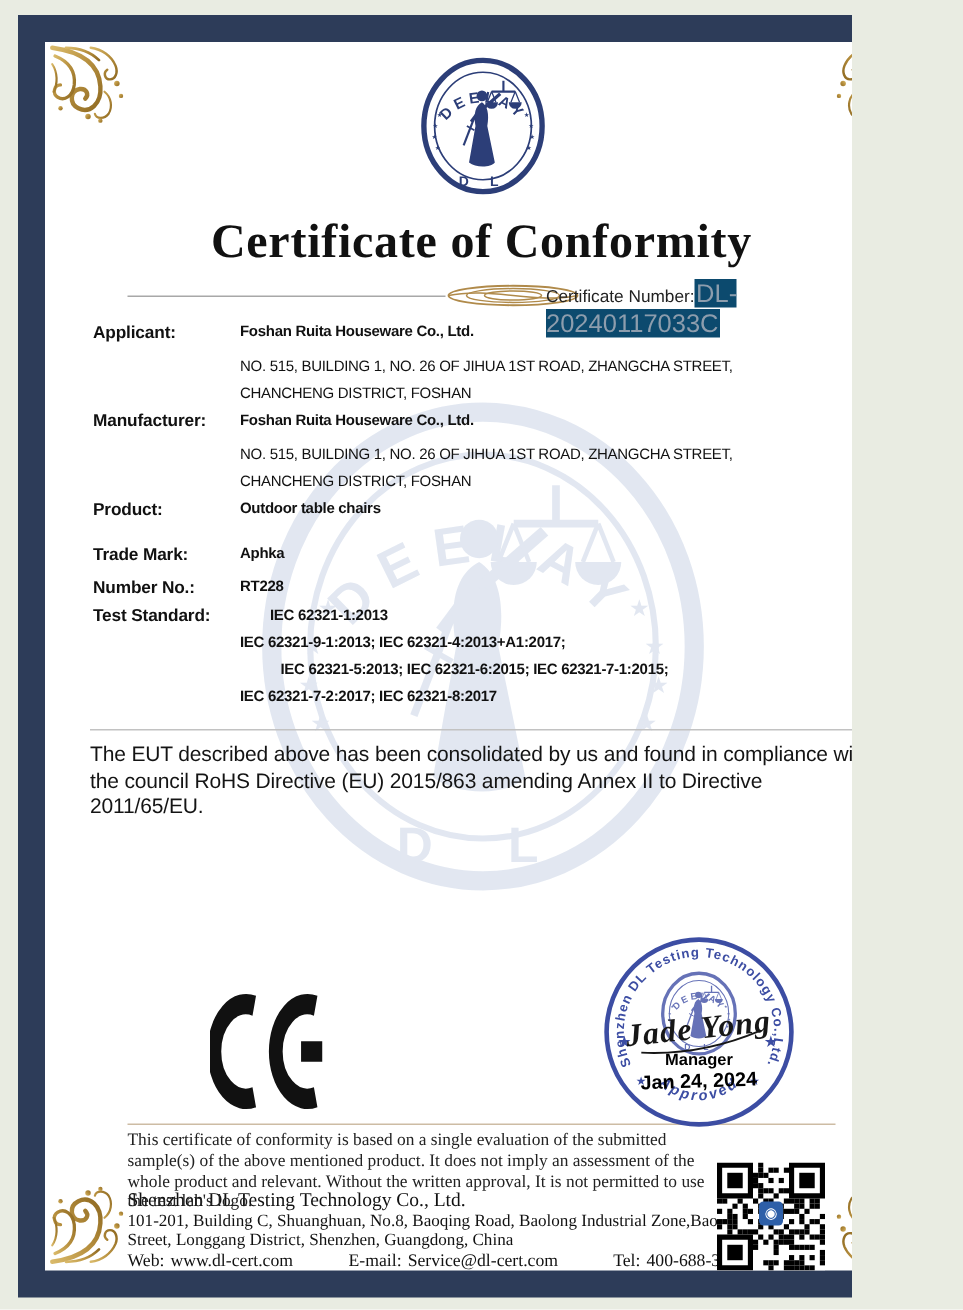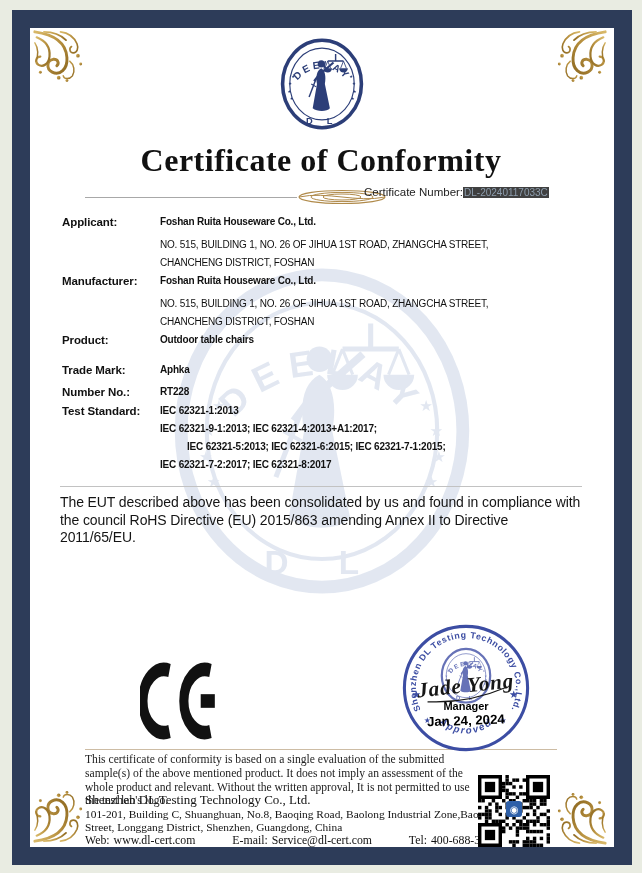--- a/index.html
+++ b/index.html
@@ -1,38 +1,38 @@
 <!DOCTYPE html>
 <html><head>
 <meta charset="utf-8">
 <style>
   html,body{margin:0;padding:0;}
   body{width:642px;height:873px;background:#e9ece2;font-family:"Liberation Sans",sans-serif;}
-  #page{position:relative;width:642px;height:873px;overflow:hidden;}
+  #page{position:relative;width:568px;height:873px;overflow:hidden;}
   .frame{position:absolute;left:12px;top:10px;width:620px;height:855px;background:#2d3c59;z-index:0;}
   .sheet{position:absolute;left:30px;top:28px;width:584px;height:819px;background:#ffffff;z-index:1;}
   .abs{position:absolute;}
   .z2{z-index:2;}
   .z3{z-index:3;}
   
   .flourish{width:55px;height:55px;z-index:2;}
   .fl-tr{transform:scaleX(-1);}
   .fl-bl{transform:scaleY(-1);}
   .fl-br{transform:scale(-1,-1);}
   
   .logo-header{left:279px;top:31px;width:86px;height:106px;color:#2c3e78;}
   .watermark{left:166px;top:262px;width:312px;height:338px;color:#cfd8e8;opacity:0.6;z-index:1;}
   
   .title{left:0;top:142px;width:642px;text-align:center;font-family:"Liberation Serif",serif;
          font-weight:bold;font-size:32px;letter-spacing:0.5px;color:#111;}
   
   .cn-line{left:85px;top:197px;width:212px;height:1px;background:#a8a8a8;}
   .ribbon{left:296px;top:189px;width:92px;height:16px;}
   .cn-label{left:364px;top:186px;font-size:11.5px;color:#222;}
-  .cn-value{background:#404040;color:#8d9dad;font-size:10px;padding:0 1px;}
+  .cn-value{background:#0c4a6e;color:#8d9dad;font-size:17px;padding:0 1px;}
   
   .lbl{position:absolute;left:62px;font-weight:bold;font-size:11.5px;color:#111;letter-spacing:-0.1px;}
   .val{position:absolute;left:160px;font-size:10px;color:#111;letter-spacing:-0.2px;white-space:nowrap;}
   .vb{font-weight:bold;}
   
   .divider{left:60px;top:486px;width:522px;height:1px;background:#c2c2c2;}
   .statement{left:60px;top:494px;width:526px;font-size:14px;line-height:17.5px;color:#141414;letter-spacing:-0.1px;}
   
   .ce{left:140px;top:660px;width:96px;height:82px;}
   .sr-only{position:absolute;width:1px;height:1px;overflow:hidden;clip:rect(0 0 0 0);}
@@ -169,21 +169,21 @@
     <span class="lbl z2" style="top:334px;">Product:</span>
     <span class="val vb z2" style="top:334px;">Outdoor table chairs</span>
 
     <span class="lbl z2" style="top:364px;">Trade Mark:</span>
     <span class="val vb z2" style="top:364px;">Aphka</span>
 
     <span class="lbl z2" style="top:386px;">Number No.:</span>
     <span class="val vb z2" style="top:386px;">RT228</span>
 
     <span class="lbl z2" style="top:405px;text-align:center;">Test Standard:</span>
-    <span class="val vb z2" style="top:405px;">IEC 62321-1:2013</span>
+    <span class="val vb z2" style="top:405px;margin-left:20px;">IEC 62321-1:2013</span>
     <span class="val vb z2" style="top:423px;">IEC 62321-9-1:2013; IEC 62321-4:2013+A1:2017;</span>
     <span class="val vb z2" style="top:441px;padding-left:27px;">IEC 62321-5:2013; IEC 62321-6:2015; IEC 62321-7-1:2015;</span>
     <span class="val vb z2" style="top:459px;">IEC 62321-7-2:2017; IEC 62321-8:2017</span>
   </div>
 
   <div class="abs divider z2"></div>
   <div class="abs statement z2">
     <div>The EUT described above has been consolidated by us and found in compliance with the council RoHS Directive (EU) 2015/863 amending Annex II to Directive 2011/65/EU.</div>
   </div>
 

